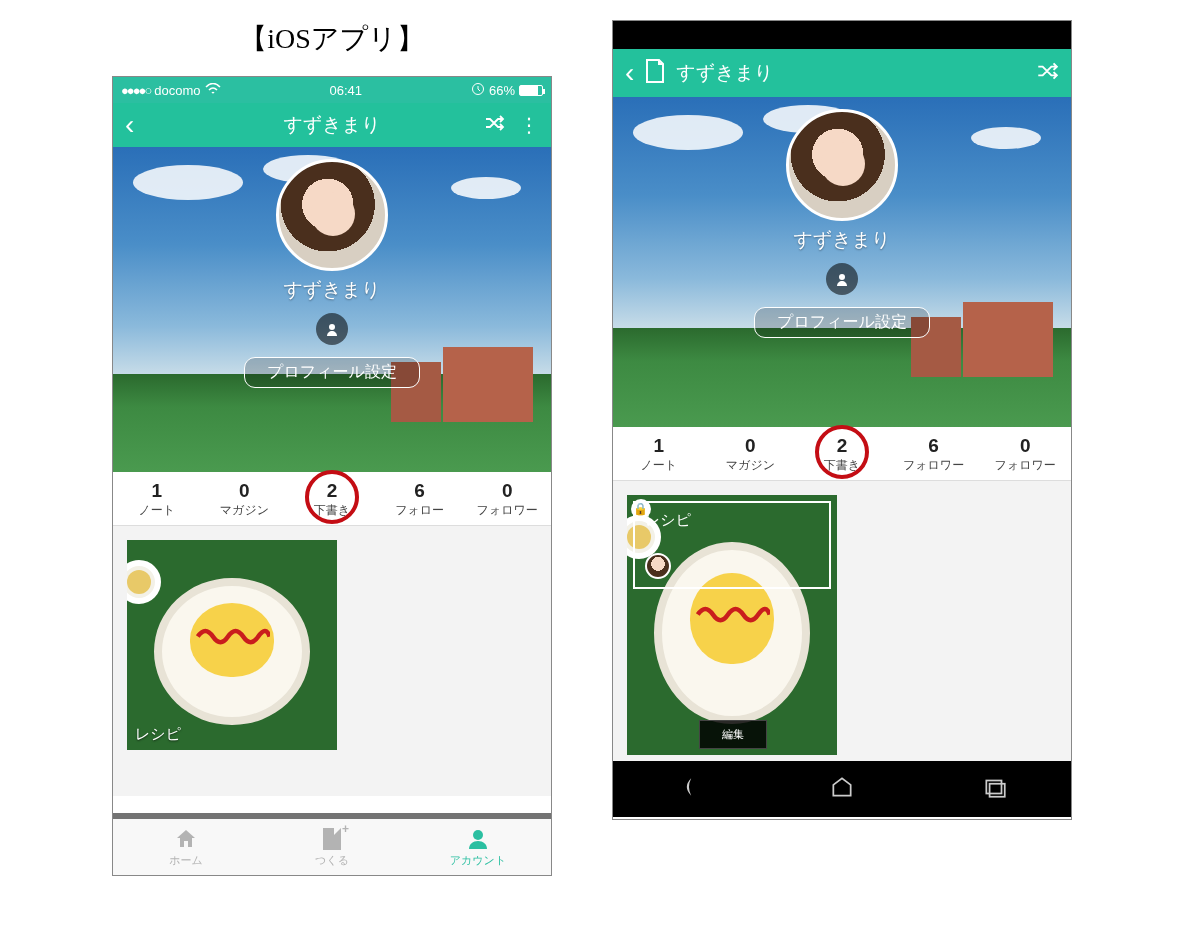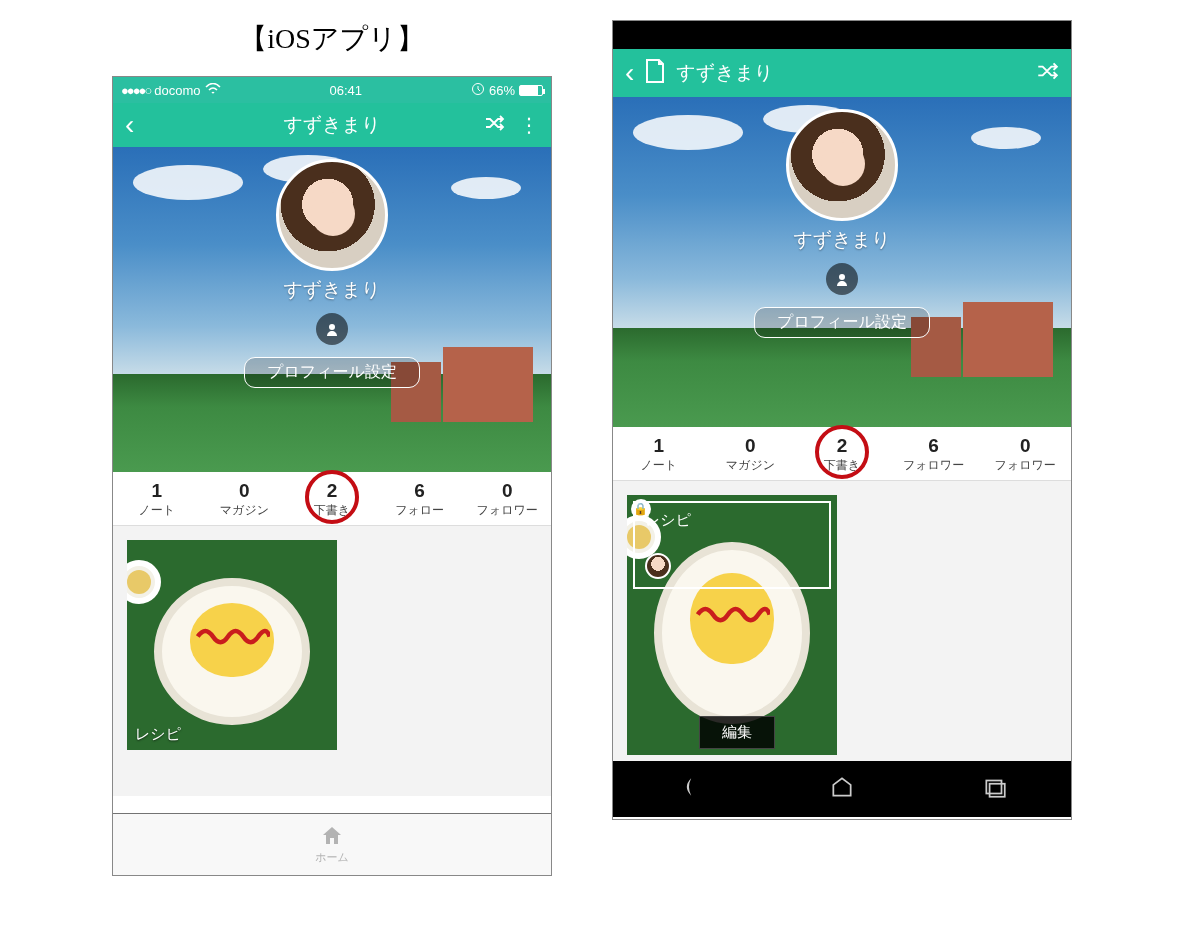--- a/index.html
+++ b/index.html
@@ -68,24 +68,24 @@
   .ketch svg{width:100%;height:100%;}
   .cup{position:absolute;left:-10px;top:20px;width:44px;height:44px;border-radius:50%;background:#f3f1e7;border:6px solid #fff;}
   .cup i{display:block;margin:4px;width:calc(100% - 8px);height:calc(100% - 8px);border-radius:50%;background:#e8c968;}
   .clabel{position:absolute;left:8px;bottom:6px;color:#fff;font-size:15px;font-weight:500;text-shadow:0 1px 2px rgba(0,0,0,0.6);}
   
   
   .overlay{position:absolute;left:6px;top:6px;width:198px;height:88px;border:2px solid #fff;}
   .lock{position:absolute;left:-4px;top:-4px;width:20px;height:20px;background:#fff;border-radius:50%;color:#333;font-size:12px;display:flex;align-items:center;justify-content:center;}
   .otext{position:absolute;left:10px;top:8px;color:#fff;font-size:15px;font-weight:500;}
   .mini{position:absolute;left:10px;bottom:8px;width:26px;height:26px;border-radius:50%;border:2px solid #fff;background:radial-gradient(circle at 50% 40%,#f6d9c6 0%,#f6d9c6 40%,#4a2f1d 40%);}
-  .editbtn{position:absolute;left:72px;bottom:6px;background:rgba(0,0,0,0.82);color:#fff;font-size:15px;padding:6px 22px;border:1px solid #444;}
-
-  
-  .tabbar{position:absolute;bottom:0;left:0;right:0;height:62px;background:#f8f8f8;border-top:1px solid #737373;display:flex;}
+  .editbtn{position:absolute;left:72px;bottom:6px;background:rgba(0,0,0,0.82);color:#fff;font-size:11px;padding:6px 22px;border:1px solid #444;}
+
+  
+  .tabbar{position:absolute;bottom:0;left:0;right:0;height:62px;background:#f8f8f8;border-top:6px solid #737373;display:flex;}
   .tab{flex:1;display:flex;flex-direction:column;align-items:center;justify-content:center;color:#b3b3b3;font-size:11px;gap:2px;}
   .tab.active{color:#2bbfa1;}
   .tab .ic{font-size:22px;height:24px;display:flex;align-items:center;}
   .plus-note{position:relative;display:inline-block;width:18px;height:22px;background:#b3b3b3;}
   .plus-note::before{content:"";position:absolute;top:0;right:0;width:0;height:0;border-left:7px solid #f8f8f8;border-bottom:7px solid transparent;}
   .plus-note::after{content:"+";position:absolute;top:-6px;right:-8px;font-size:12px;color:#b3b3b3;font-weight:bold;}
 
   
   .ablack{background:#000;}
   .atop{height:28px;}
@@ -207,20 +207,35 @@
       </div>
 
       <div class="tabbar">
         <div class="tab">
           <span class="ic">
               <svg width="24" height="24" viewBox="0 0 24 24" fill="#b3b3b3">
                 <path d="M12 3l9 8h-3v9h-4v-6h-4v6H6v-9H3z"></path>
               </svg>
             </span>
           <span>ホーム</span>
+        </div>
+        <div class="tab">
+          <span class="ic">
+              <span class="plus-note"></span>
+            </span>
+          <span>つくる</span>
+        </div>
+        <div class="tab active">
+          <span class="ic">
+              <svg width="24" height="24" viewBox="0 0 24 24" fill="#2bbfa1">
+                <circle cx="12" cy="8" r="5"></circle>
+                <path d="M3 22c0-5 4-8 9-8s9 3 9 8z"></path>
+              </svg>
+            </span>
+          <span>アカウント</span>
         </div>
       </div>
     </div>
   </div>
 
   <div class="col">
     <div class="frame android">
       <div class="ablack atop"></div>
 
       <div class="anav">

